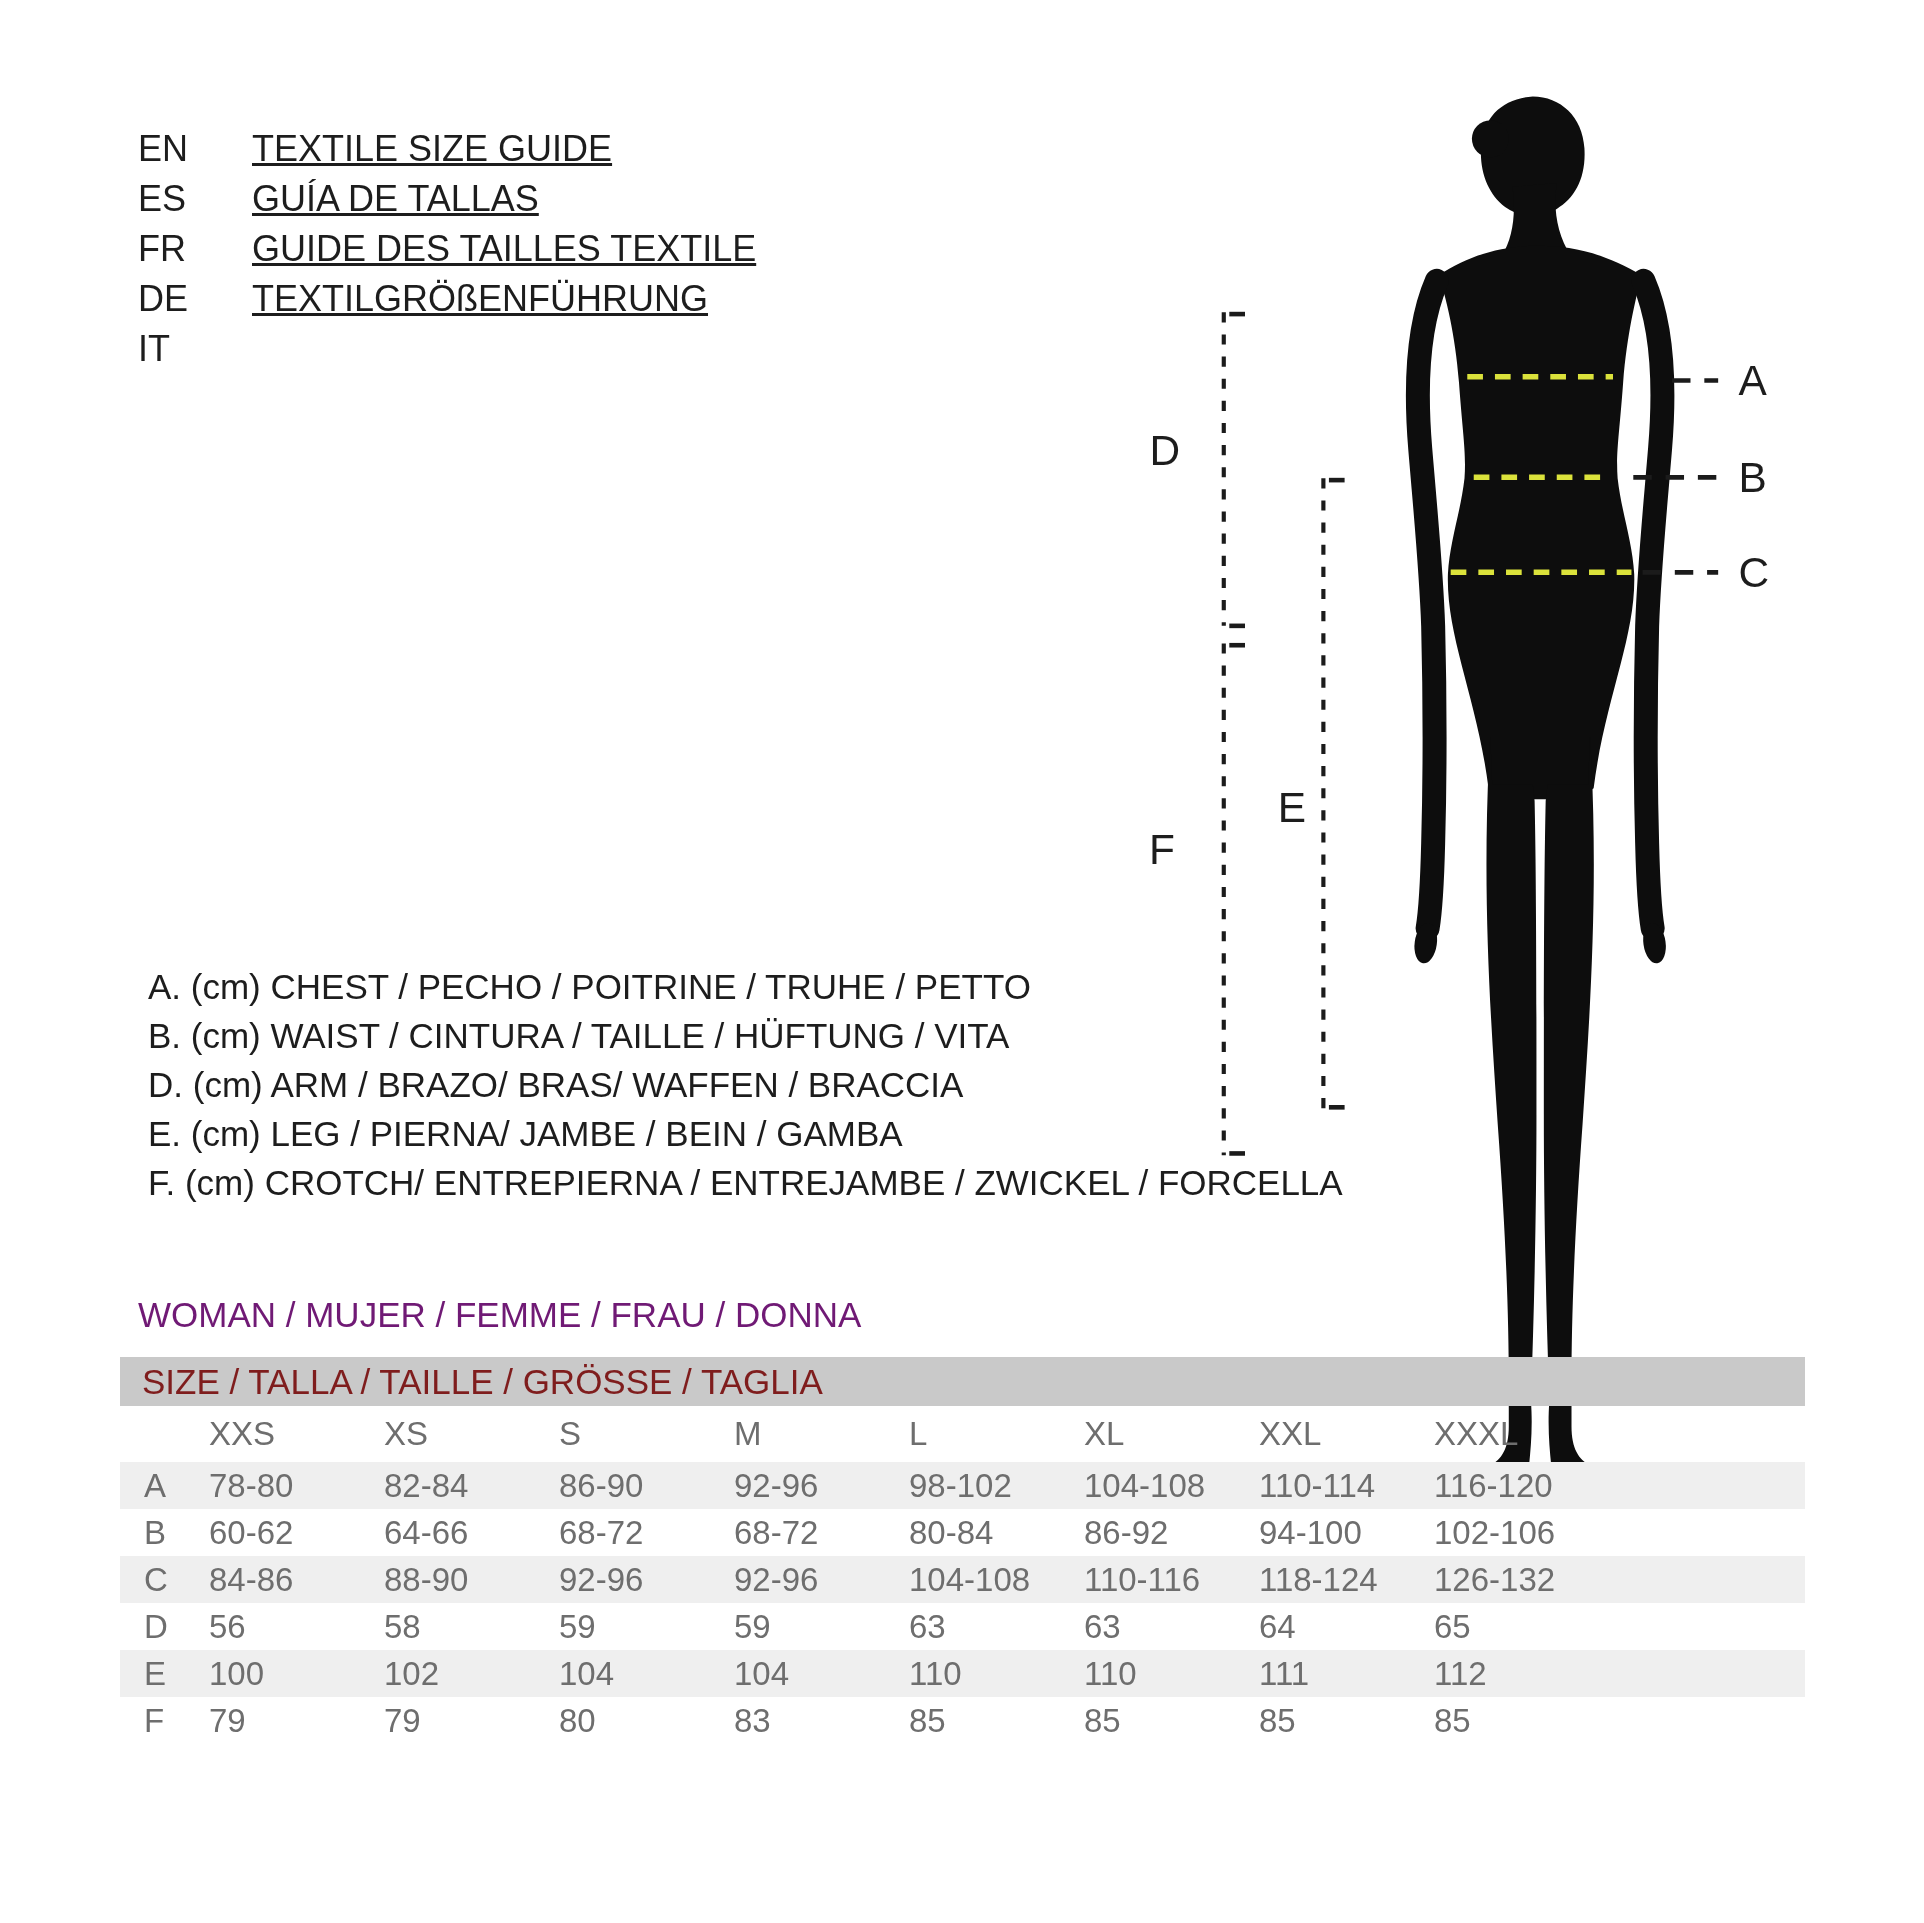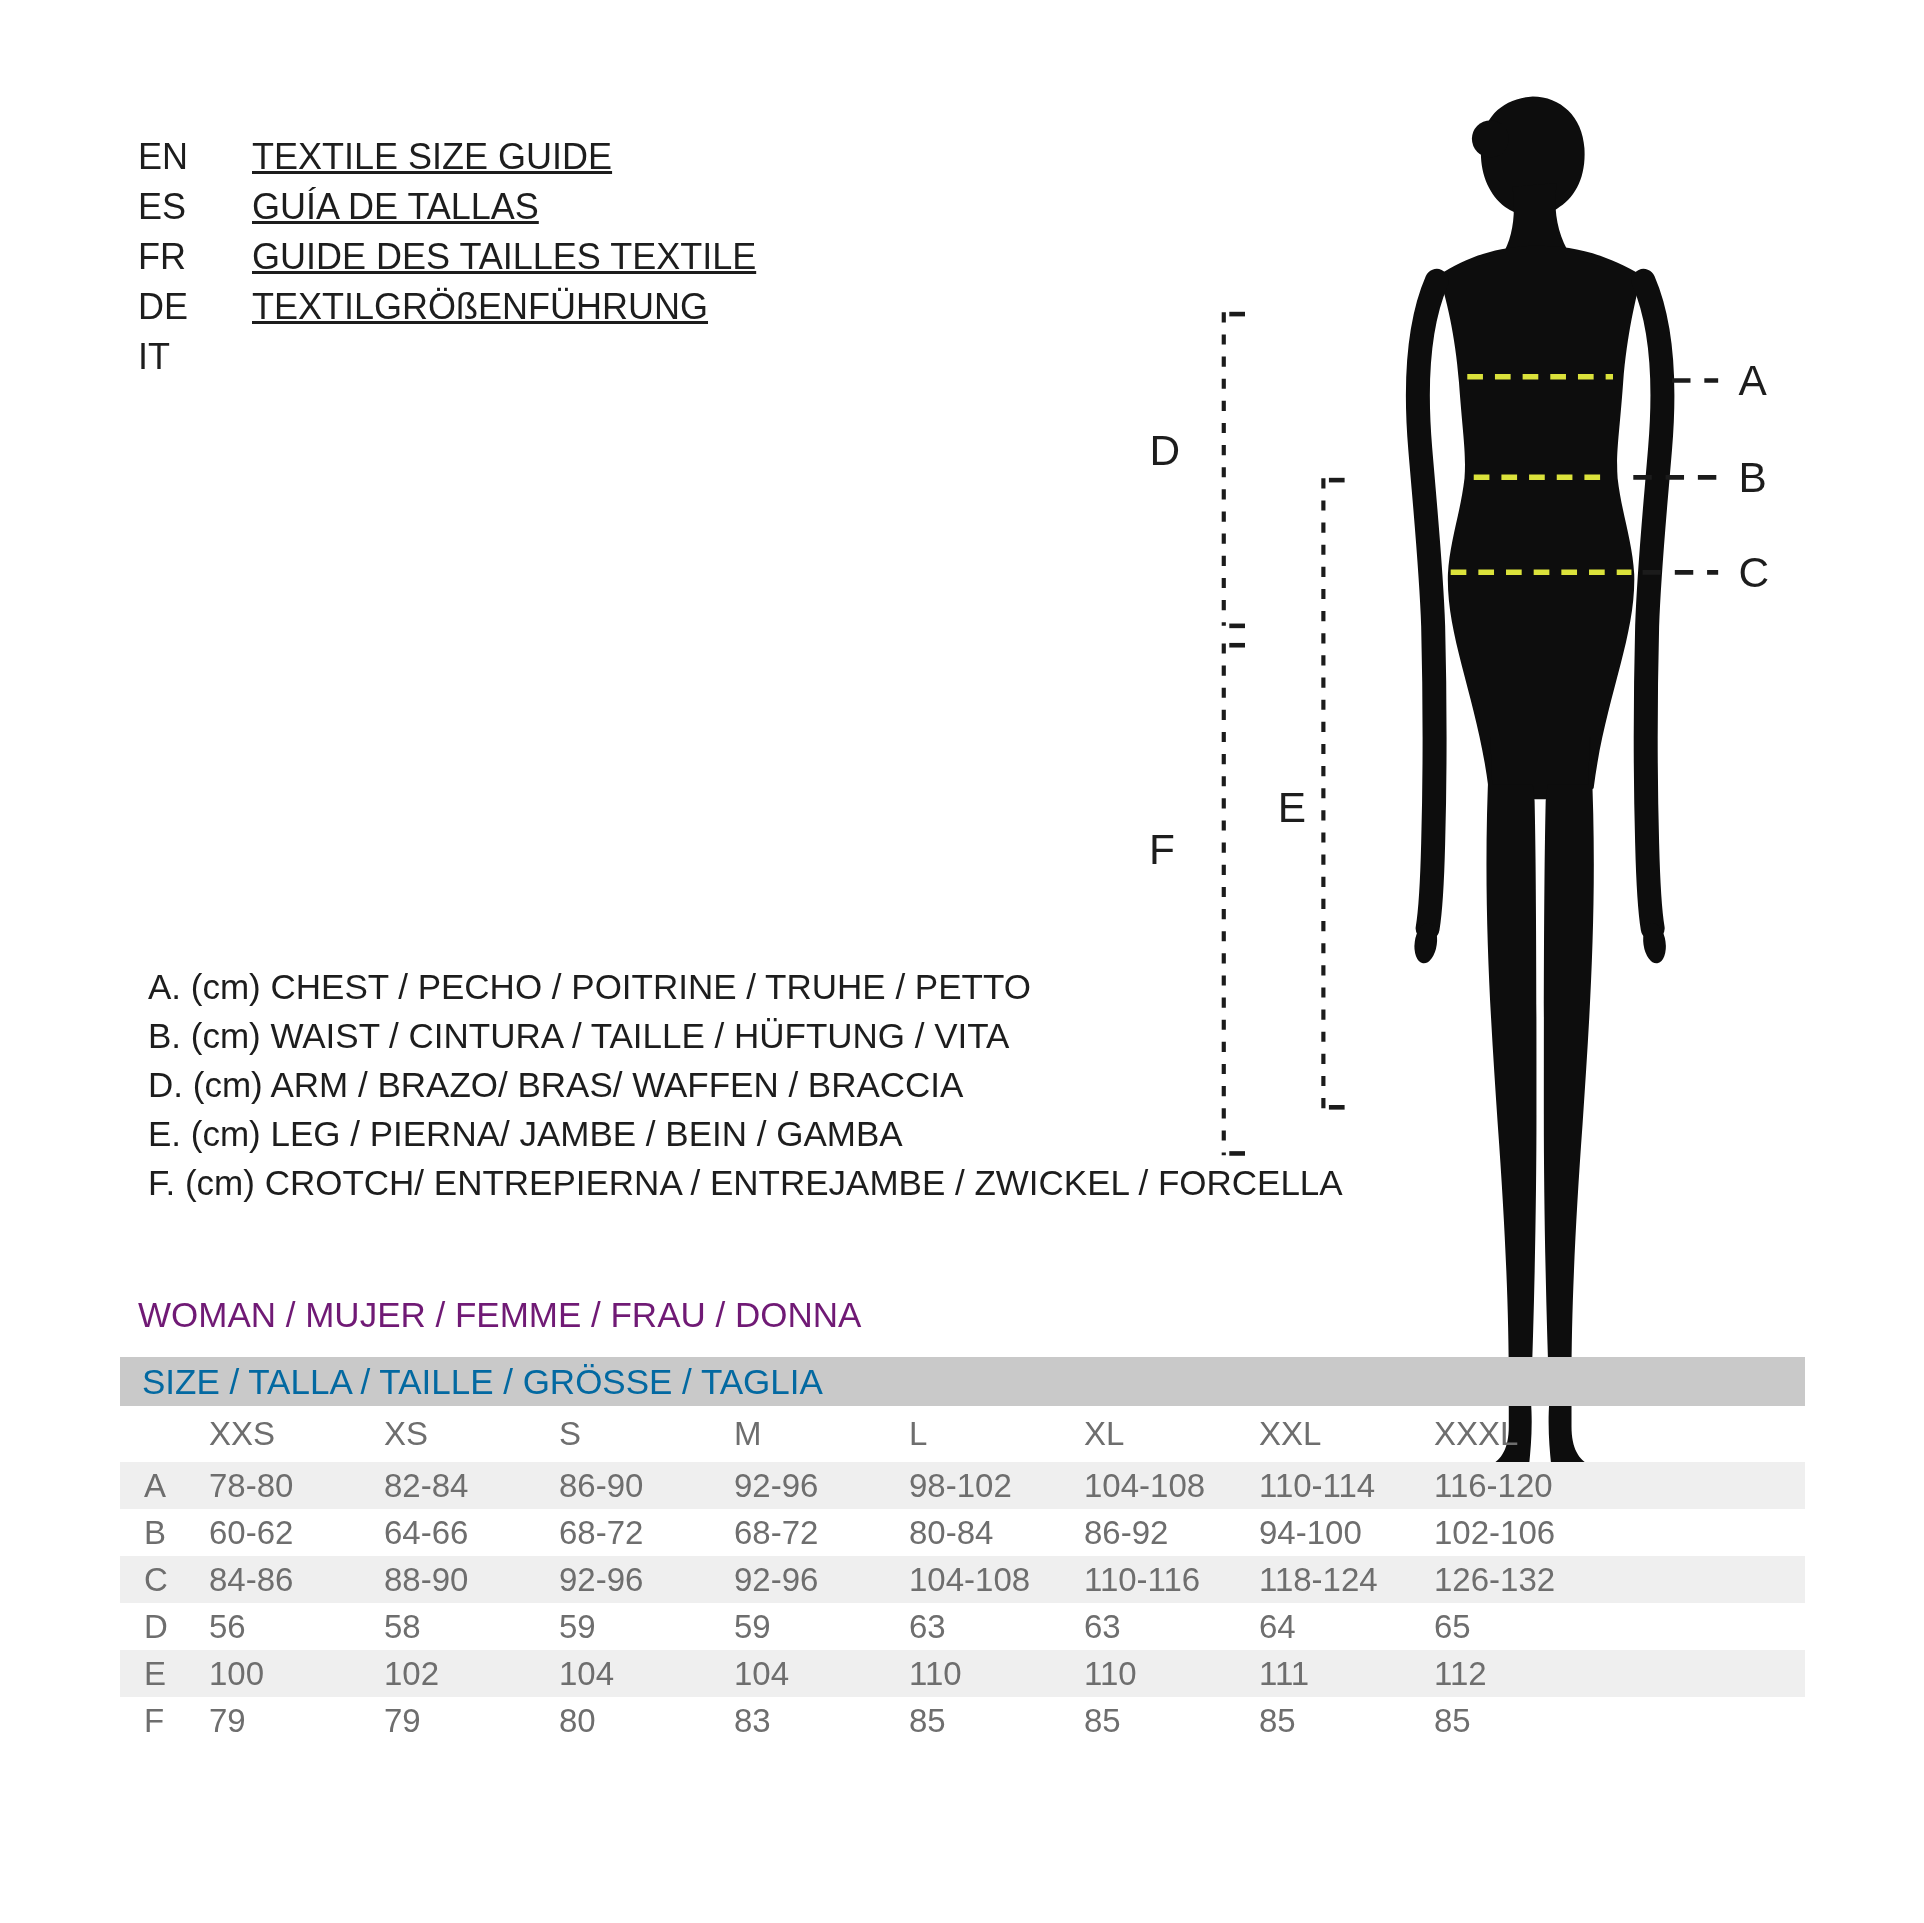--- a/index.html
+++ b/index.html
@@ -5,32 +5,32 @@
   html,body{margin:0;padding:0;background:#ffffff;}
   .screen{
     position:relative;
     width:1924px;height:1923px;
     background:#ffffff;
     font-family:"Liberation Sans","DejaVu Sans",sans-serif;
     overflow:hidden;
   }
   
   .lang-block{position:absolute;left:138px;top:128px;}
-  .lang-row{display:flex;height:50px;align-items:flex-end;}
+  .lang-row{display:flex;height:50px;align-items:flex-start;}
   .lang-code{width:114px;font-size:36px;color:#1d1d1d;}
   .lang-label{font-size:36px;color:#1d1d1d;white-space:nowrap;text-decoration:underline;}
   
   .legend-block{position:absolute;left:148px;top:962px;}
   .legend-line{height:49px;line-height:49px;font-size:35px;color:#1d1d1d;white-space:nowrap;}
   
   .gender-title{position:absolute;left:138px;top:1290px;height:49px;line-height:49px;
     font-size:35px;color:#701a75;white-space:nowrap;}
   
   .size-table{position:absolute;left:120px;top:1357px;width:1685px;}
-  .table-band{height:49px;line-height:49px;background:#c9c9c9;color:#0369a1;
+  .table-band{height:49px;line-height:49px;background:#c9c9c9;color:#7f1d1d;
     font-size:35px;padding-left:22px;box-sizing:border-box;}
   .t-row{display:grid;grid-template-columns:89px repeat(8,175px) 1fr;align-items:center;}
   .t-row.cols{height:56px;}
   .t-row.data{height:47px;}
   .t-row.striped{background:#efefef;}
   .t-cell{font-size:33px;color:#6e6e6e;white-space:nowrap;}
   .t-label{font-size:33px;color:#6e6e6e;text-align:left;padding-left:24px;}
   
   .figure-svg{position:absolute;left:1126px;top:83px;}
   .fig-letter{font-family:"Liberation Sans","DejaVu Sans",sans-serif;}

